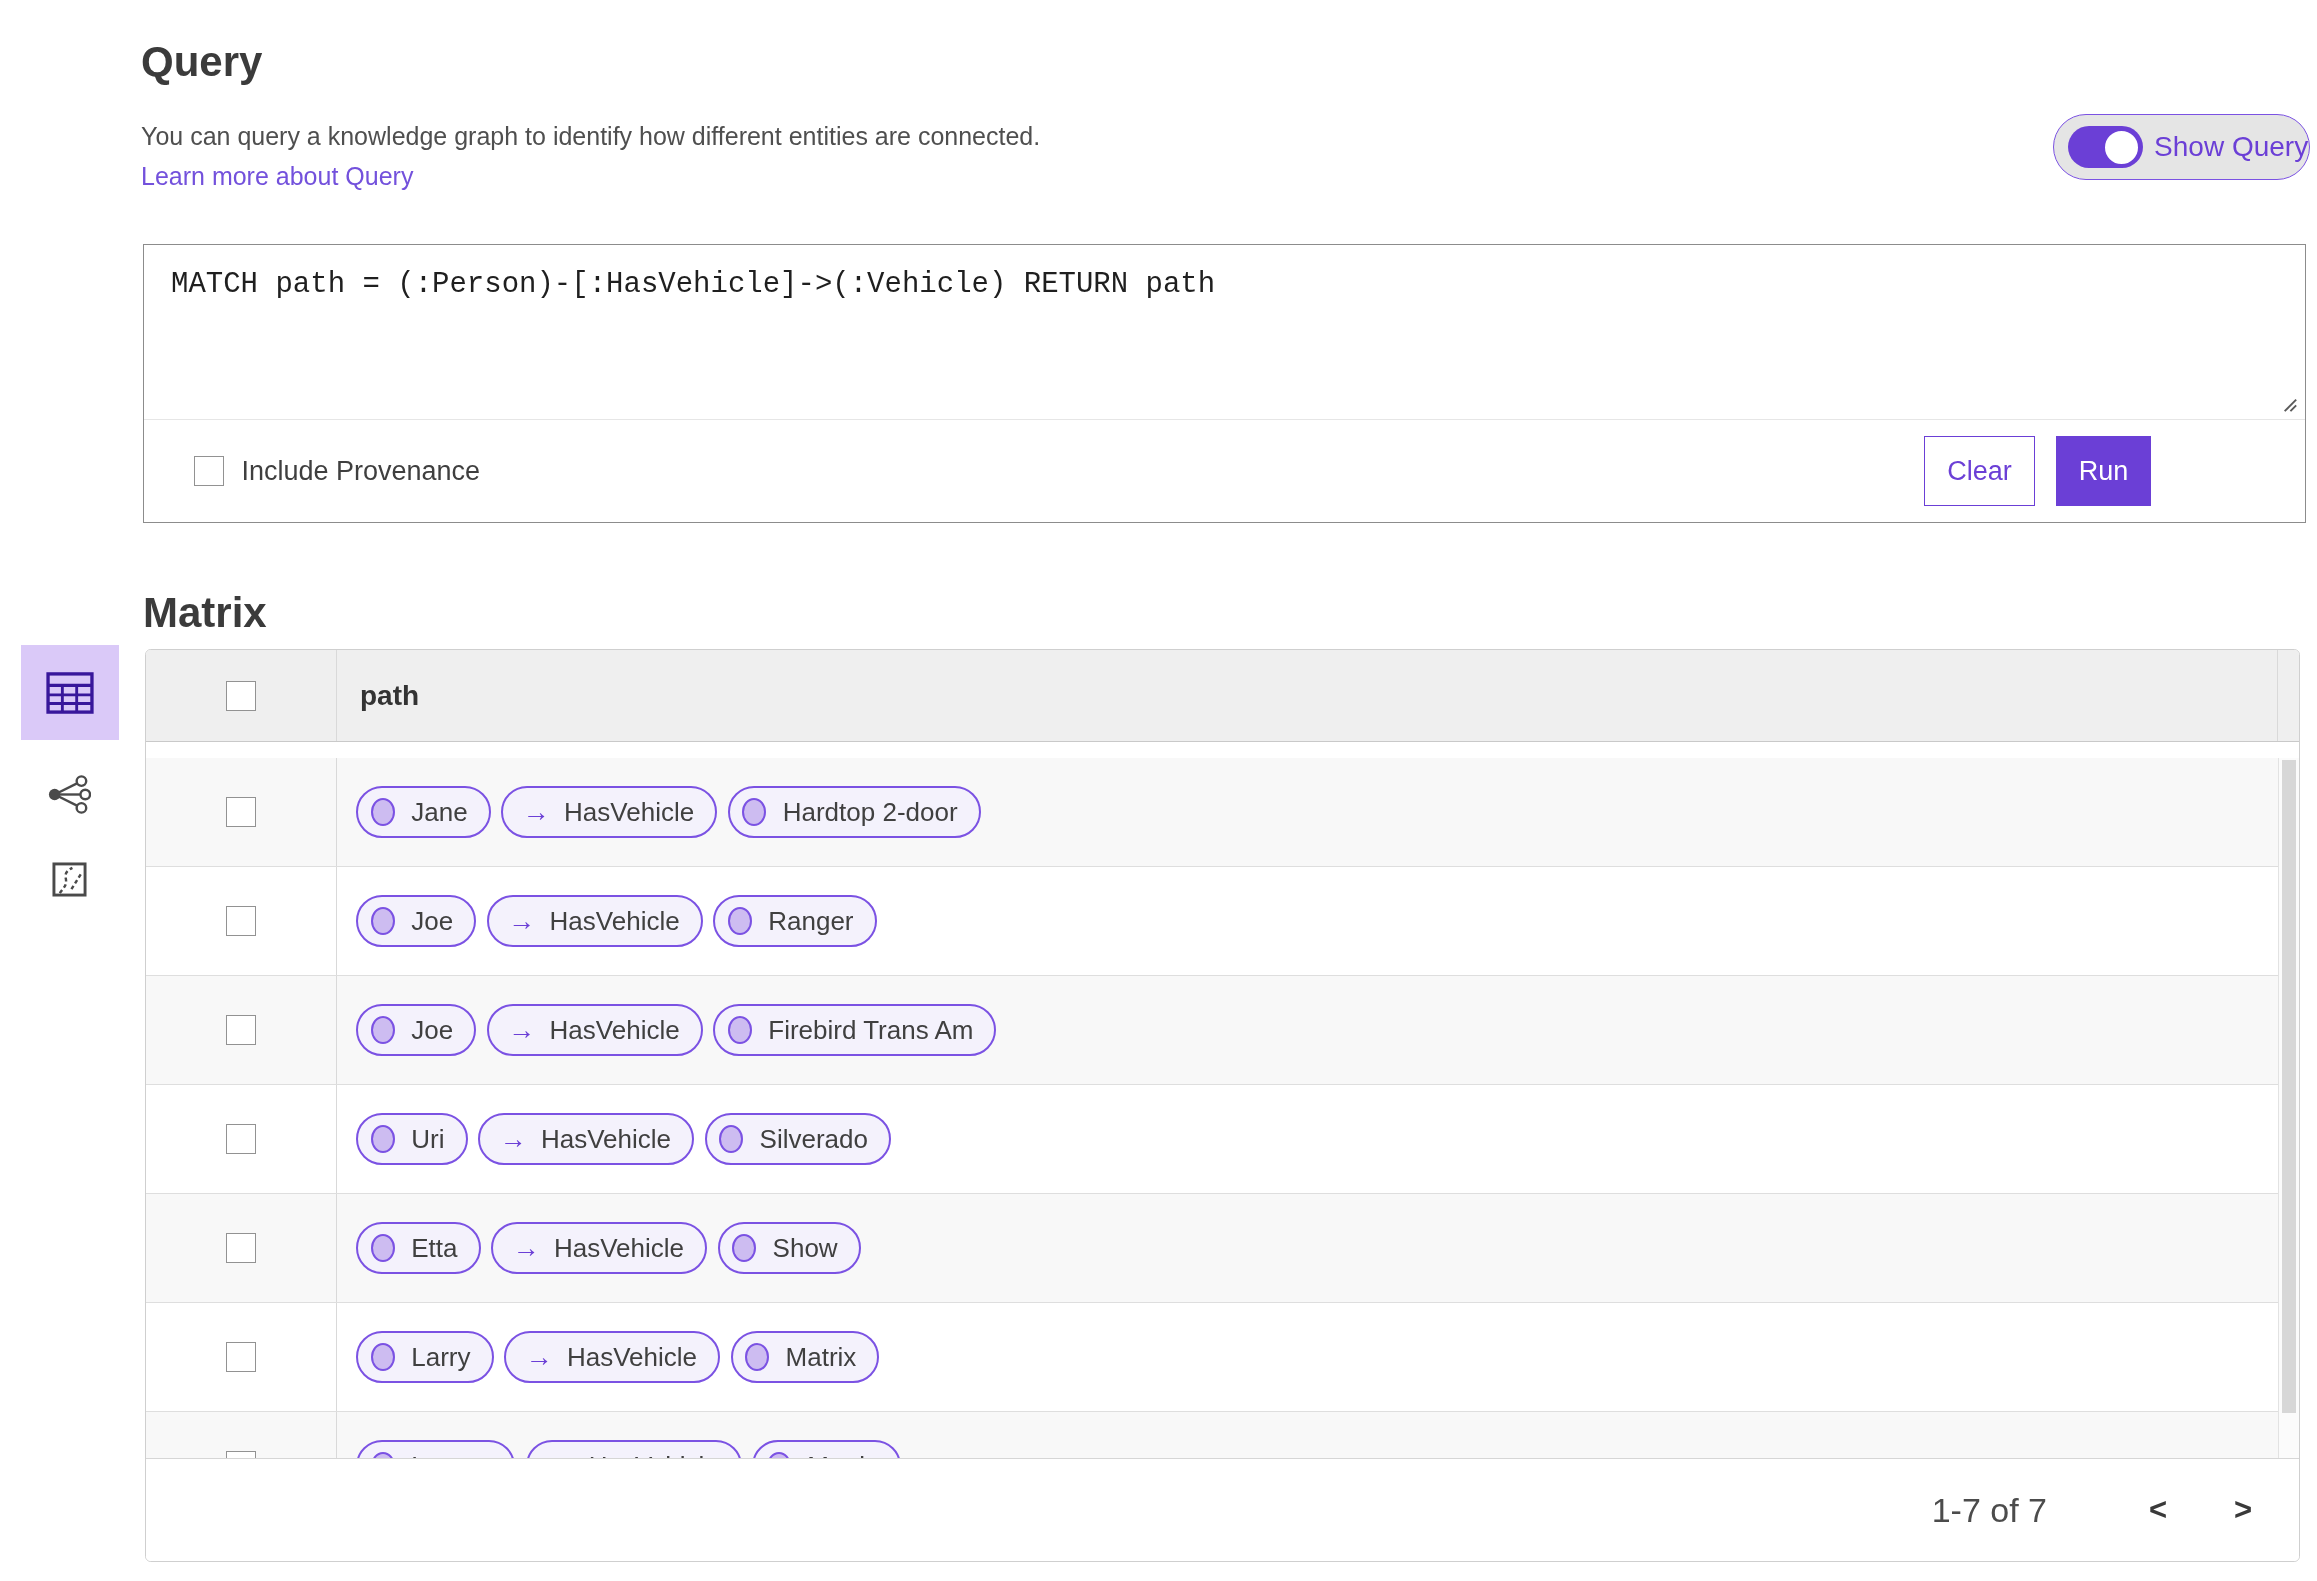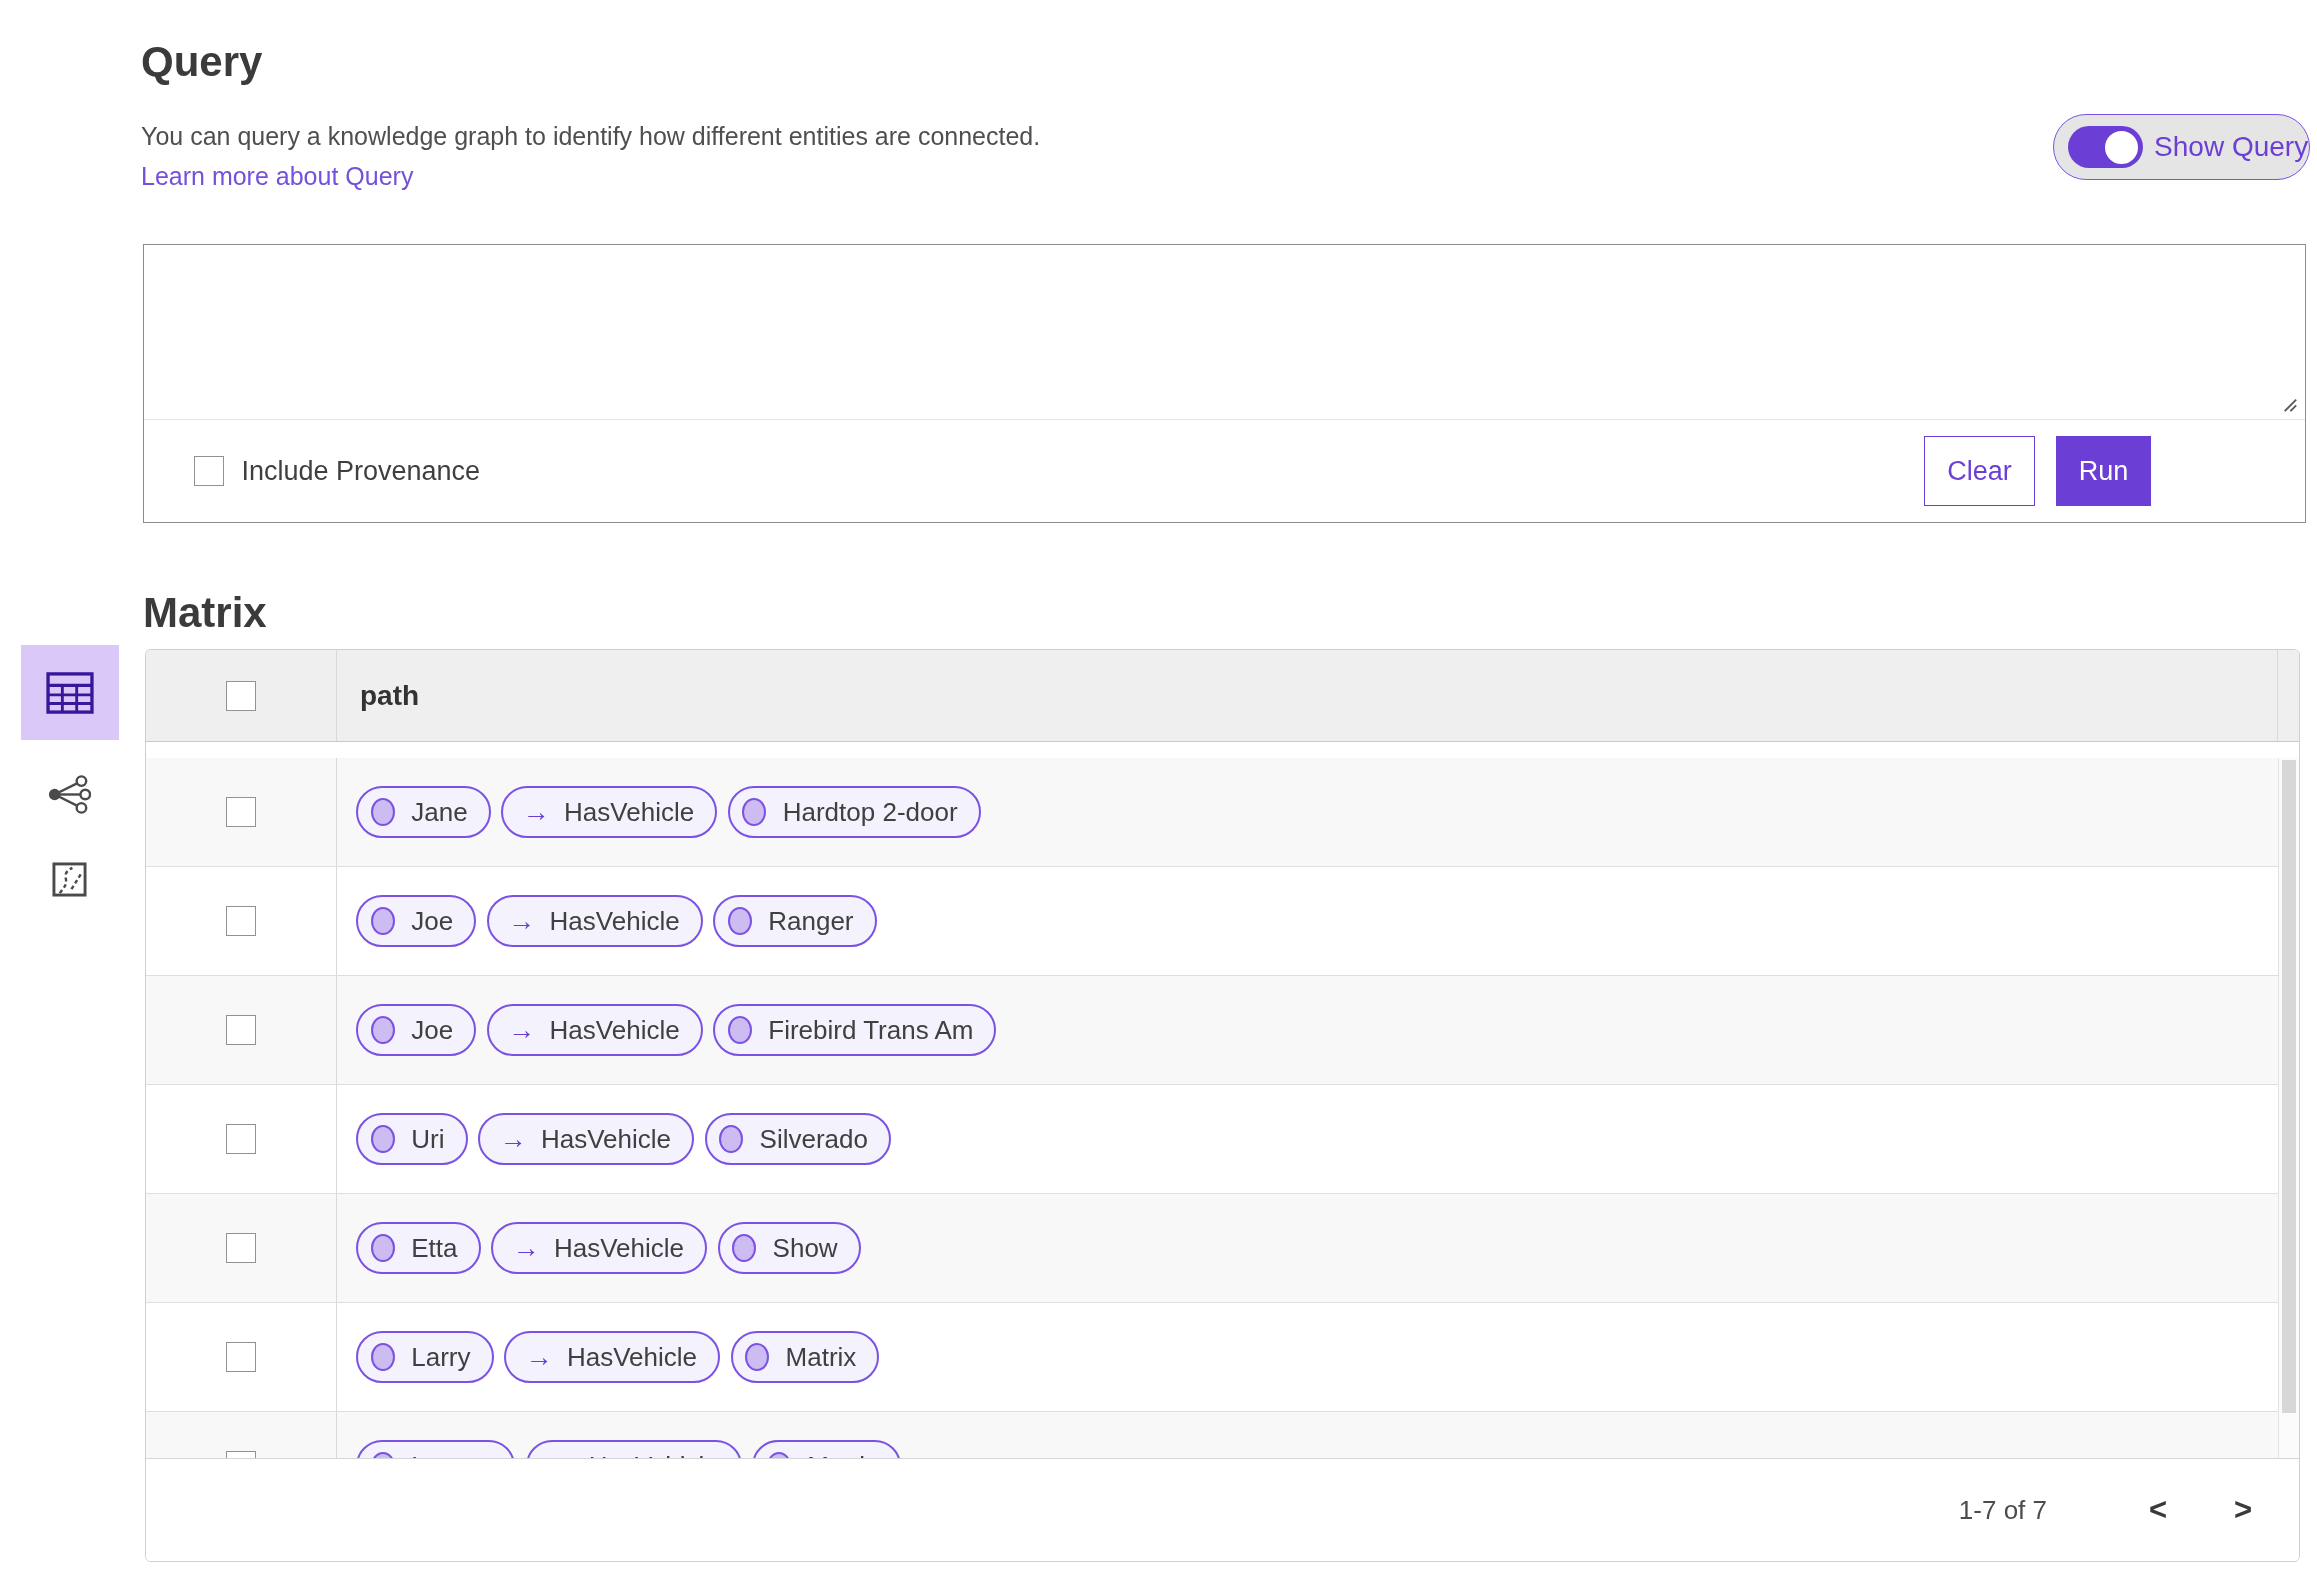--- a/index.html
+++ b/index.html
@@ -82,21 +82,21 @@
   .arrow{font-size:27px;color:var(--accent);line-height:1;}
   .pill.rel{padding-left:19.3px;gap:14.5px;}
   
   .vscroll{position:absolute;right:0;top:108px;width:21px;height:703px;background:#fbfbfb;border-left:1px solid #e2e2e2;box-sizing:border-box;}
   .vthumb{position:absolute;left:2.9px;top:1.9px;width:14.5px;height:653px;background:#d7d7d7;cursor:pointer;}
   
   .tfoot{
     position:absolute;left:0;right:0;bottom:0;height:102px;background:#fff;border-top:1px solid #d6d6d6;
     display:flex;align-items:center;justify-content:flex-end;gap:0;
   }
-  .page-range{font-size:26px;color:#4c4c4c;margin-right:82px;}
+  .page-range{font-size:34px;color:#4c4c4c;margin-right:82px;}
   .pg-btn{width:58px;height:58px;border:none;background:transparent;font-size:31px;font-weight:600;color:#3a3a3a;
           display:flex;align-items:center;justify-content:center;cursor:pointer;}
   .pg-prev{margin-right:27px;}
   .pg-next{margin-right:27px;}
 </style>
 </head>
 <body>
 
 <div class="canvas">
 
@@ -105,20 +105,21 @@
   <a class="learn-link">Learn more about Query</a>
 
   <div class="toggle-pill">
     <span class="switch">
         <span class="knob"></span>
       </span>
     <span class="toggle-label">Show Query</span>
   </div>
 
   <div class="query-box">
+    <textarea class="query-input" spellcheck="false" style="">MATCH path = (:Person)-[:HasVehicle]-&gt;(:Vehicle) RETURN path</textarea>
     <svg class="grip" width="23" height="23" viewBox="0 0 24 24">
       <line x1="8" y1="20" x2="20" y2="8" stroke="#5a5a5a" stroke-width="2"></line>
       <line x1="14" y1="20" x2="20" y2="14" stroke="#5a5a5a" stroke-width="2"></line>
     </svg>
     <div class="query-toolbar">
       <div class="prov-wrap">
         <span class="cbx"></span>
         <span class="prov-label">Include Provenance</span>
       </div>
       <button class="btn-clear">Clear</button>

